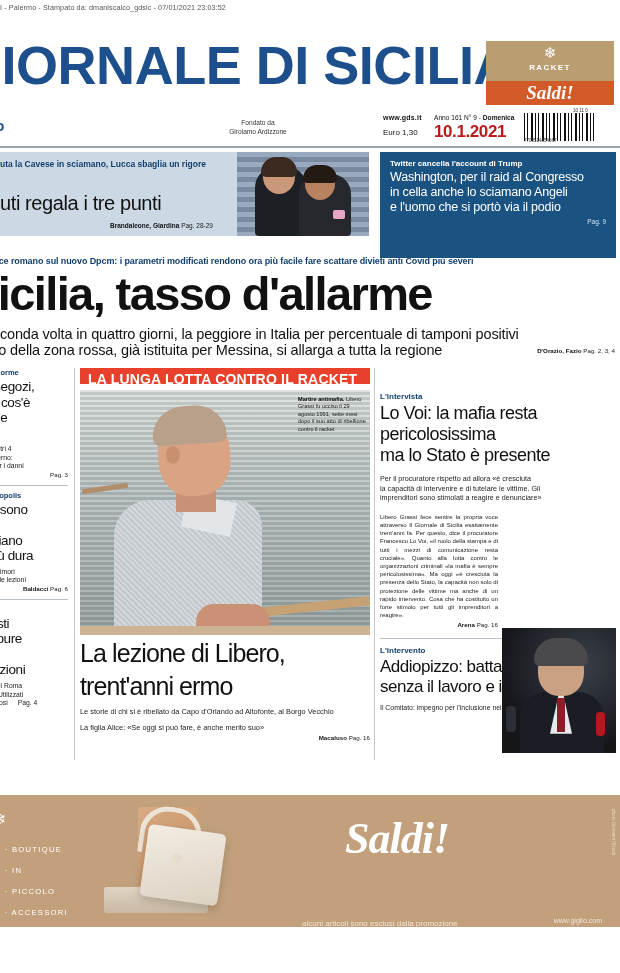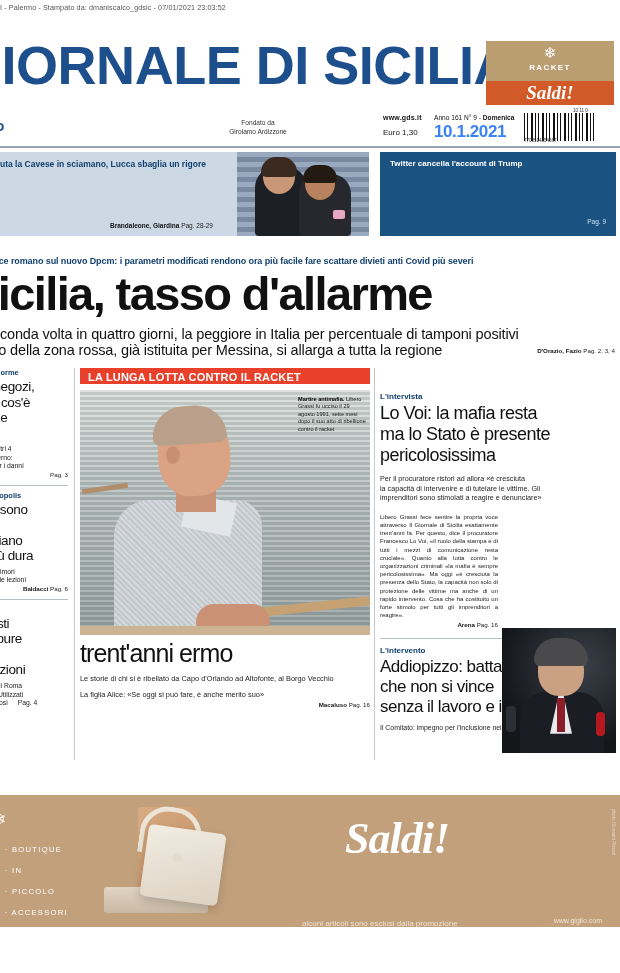--- a/index.html
+++ b/index.html
@@ -34,21 +34,21 @@
     font-weight:bold;color:#1d4f8c;}
   .founded{position:absolute;left:193px;top:118px;width:130px;text-align:center;
     font-size:6.6px;line-height:9px;color:#333;}
   .gdsit{position:absolute;left:383px;top:114px;font-size:7px;font-weight:bold;
     color:#111;letter-spacing:.2px;}
   .euro{position:absolute;left:383px;top:128px;font-size:8px;color:#111;}
   .annoline{position:absolute;left:434px;top:114px;font-size:6.6px;color:#111;
     white-space:nowrap;}
   .annoline b{color:#111;}
   .bigdate{position:absolute;left:434px;top:122px;font-size:17px;font-weight:bold;
-    color:#3b82f6;letter-spacing:-0.4px;}
+    color:#b91c1c;letter-spacing:-0.4px;}
   .barcode{position:absolute;left:524px;top:113px;width:70px;height:28px;
     background:repeating-linear-gradient(to right,#111 0 1px,#fff 1px 3px,
       #111 3px 4px,#fff 4px 7px,#111 7px 9px,#fff 9px 11px);}
   .barcode-sm{position:absolute;left:573px;top:108px;font-size:4.5px;color:#333;}
   .barcode-num{position:absolute;left:524px;top:138px;font-size:4.5px;color:#333;}
   .rule-masthead{position:absolute;left:-20px;top:146px;width:640px;height:2px;
     background:#9aa4ad;}
 
   
   .sportbox{position:absolute;left:-30px;top:152px;width:290px;height:84px;
@@ -74,21 +74,21 @@
     background:#3a2a20;border-radius:18px 18px 6px 6px;}
   .sp-p2{position:absolute;left:62px;top:22px;width:52px;height:62px;
     background:#26282e;border-radius:20px 20px 4px 4px;}
   .sp-p2head{position:absolute;left:68px;top:16px;width:30px;height:32px;
     background:#b9825f;border-radius:50%;}
   .sp-p2hair{position:absolute;left:66px;top:13px;width:34px;height:18px;
     background:#241a14;border-radius:16px 16px 5px 5px;}
   .sp-badge{position:absolute;left:96px;top:58px;width:12px;height:9px;
     background:#e8a5c4;border-radius:2px;}
 
-  .trumpbox{position:absolute;left:380px;top:152px;width:236px;height:84px;
+  .trumpbox{position:absolute;left:380px;top:152px;width:236px;height:106px;
     background:#1a5282;}
   .trump-kicker{position:absolute;left:10px;top:7px;font-size:8px;
     font-weight:bold;color:#fff;}
   .trump-h{position:absolute;left:10px;top:18px;font-size:12.5px;
     line-height:15px;color:#fff;letter-spacing:-0.2px;}
   .trump-pag{position:absolute;right:10px;top:66px;font-size:6.5px;color:#cfe0ee;}
 
   
   .main-kicker{position:absolute;left:-30px;top:256px;font-size:9px;
     font-weight:bold;color:#12406e;white-space:nowrap;letter-spacing:-0.1px;}
@@ -110,21 +110,21 @@
   .side-h{font-size:13.5px;line-height:15.5px;color:#111;letter-spacing:-0.4px;
     white-space:nowrap;}
   .side-sum{font-size:6.8px;line-height:8.6px;color:#222;margin-top:4px;
     white-space:nowrap;}
   .side-pag{font-size:6.2px;color:#222;text-align:right;}
   .side-pag b{color:#111;}
 
   
   .racket-band{position:absolute;left:80px;top:368px;width:290px;height:16px;
     background:#e8402a;}
-  .racket-band span{position:absolute;left:8px;top:2.5px;font-size:11px;
+  .racket-band span{position:absolute;left:8px;top:2.5px;font-size:14px;
     font-weight:bold;color:#fff;letter-spacing:0.2px;}
   .center-col{position:absolute;left:80px;top:390px;width:290px;}
   .photo{position:relative;width:290px;height:245px;overflow:hidden;
     background:linear-gradient(to bottom,#cfd4d2 0%,#b9bfbd 45%,#9aa3a2 100%);}
   .sea{position:absolute;left:0;top:0;width:290px;height:245px;
     background:
       repeating-linear-gradient(to bottom,rgba(255,255,255,.20) 0 2px,
         rgba(120,135,140,.22) 2px 5px),
       linear-gradient(to bottom,#d7dbd7 0%,#b3bbba 40%,#8d9897 100%);}
   .man-head{position:absolute;left:78px;top:22px;width:72px;height:84px;
@@ -263,39 +263,45 @@
     <b>Domenica</b>
   </div>
   <div class="bigdate">10.1.2021</div>
   <div class="barcode"></div>
   <div class="barcode-sm">10 11 0</div>
   <div class="barcode-num">7703514854567</div>
   <div class="rule-masthead"></div>
 
   <div class="sportbox">
     <div class="sport-kicker">uta la Cavese in sciamano, Lucca sbaglia un rigore</div>
+    <div class="sport-h" style="top:40px">uti regala i tre punti</div>
     <div class="sport-credit">
       <b>Brandaleone, Giardina</b>
       <span>Pag. 28-29</span>
     </div>
   </div>
 
   <div class="sportphoto">
     <div class="sp-stand"></div>
     <div class="sp-p1"></div>
     <div class="sp-p1head"></div>
     <div class="sp-p1hair"></div>
     <div class="sp-p2"></div>
     <div class="sp-p2head"></div>
     <div class="sp-p2hair"></div>
     <div class="sp-badge"></div>
   </div>
 
   <div class="trumpbox">
     <div class="trump-kicker">Twitter cancella l'account di Trump</div>
+    <div class="trump-h">
+      <div>Washington, per il raid al Congresso</div>
+      <div>in cella anche lo sciamano Angeli</div>
+      <div>e l'uomo che si portò via il podio</div>
+    </div>
     <div class="trump-pag">Pag. 9</div>
   </div>
 
   <div class="main-kicker">ni vertice romano sul nuovo Dpcm: i parametri modificati rendono ora più facile fare scattare divieti anti Covid più severi</div>
   <div class="main-h">Sicilia, tasso d'allarme</div>
   <div class="main-sub1">la seconda volta in quattro giorni, la peggiore in Italia per percentuale di tamponi positivi</div>
   <div class="main-sub2">pettro della zona rossa, già istituita per Messina, si allarga a tutta la regione</div>
   <div class="main-credit">
     <b>D'Orazio, Fazio</b>
     <span>Pag. 2, 3, 4</span>
@@ -366,39 +372,40 @@
       <div class="man-hair"></div>
       <div class="man-ear"></div>
       <div class="boat-rail"></div>
       <div class="man-arm"></div>
       <div class="boat-deck"></div>
       <div class="capt">
         <b>Martire antimafia.</b><span> Libero Grassi fu ucciso il 29 agosto 1991, sette mesi dopo il suo atto di ribellione contro il racket</span>
       </div>
     </div>
 
+    <div class="lez-h">La lezione di Libero,</div>
     <div class="lez-h">trent'anni ermo</div>
     <div class="lez-sum">Le storie di chi si è ribellato da Capo d'Orlando ad Altofonte, al Borgo Vecchio</div>
     <div class="lez-sum">La figlia Alice: «Se oggi si può fare, è anche merito suo»</div>
     <div class="lez-credit">
       <b>Macaluso</b>
       <span>Pag. 16</span>
     </div>
   </div>
 
   <div class="right-col">
     <div>
       <div class="rc-kicker">L'intervista</div>
       <div class="rc-h">
         <div>Lo Voi: la mafia resta</div>
+        <div>pericolosissima</div>
         <div>ma lo Stato è presente</div>
-        <div>pericolosissima</div>
       </div>
       <div class="rc-sum">
-        <div>Per il procuratore ristori ad allora «è cresciuta</div>
+        <div>Per il procuratore rispetto ad allora «è cresciuta</div>
         <div>la capacità di intervenire e di tutelare le vittime. Gli</div>
         <div>imprenditori sono stimolati a reagire e denunciare»</div>
       </div>
       <div style="position:relative">
         <div class="rc-body">Libero Grassi fece sentire la propria voce attraverso Il Giornale di Sicilia esattamente trent'anni fa. Per questo, dice il procuratore Francesco Lo Voi, «il ruolo della stampa e di tutti i mezzi di comunicazione resta cruciale». Quanto alla lotta contro le organizzazioni criminali «la mafia è sempre pericolosissima». Ma oggi «è cresciuta la presenza dello Stato, la capacità non solo di protezione delle vittime ma anche di un rapido intervento. Cosa che ha costituito un forte stimolo per tutti gli imprenditori a reagire».</div>
         <div class="rc-credit">
           <b>Arena</b>
           <span>Pag. 16</span>
         </div>
         <div class="lovoi-photo">
@@ -413,21 +420,20 @@
         </div>
       </div>
     </div>
 
     <div class="rc-rule"></div>
 
     <div>
       <div class="rc-kicker">L'intervento</div>
       <div class="rc2-h">
         <div>Addiopizzo: battaglia</div>
-        <div>che non si vince</div>
         <div>senza il lavoro e i diritti</div>
       </div>
       <div class="rc2-sum">
         <span>Il Comitato: impegno per l'inclusione nei quartieri</span>
         <b>Pag. 17</b>
       </div>
     </div>
   </div>
 
   <div class="ad">

